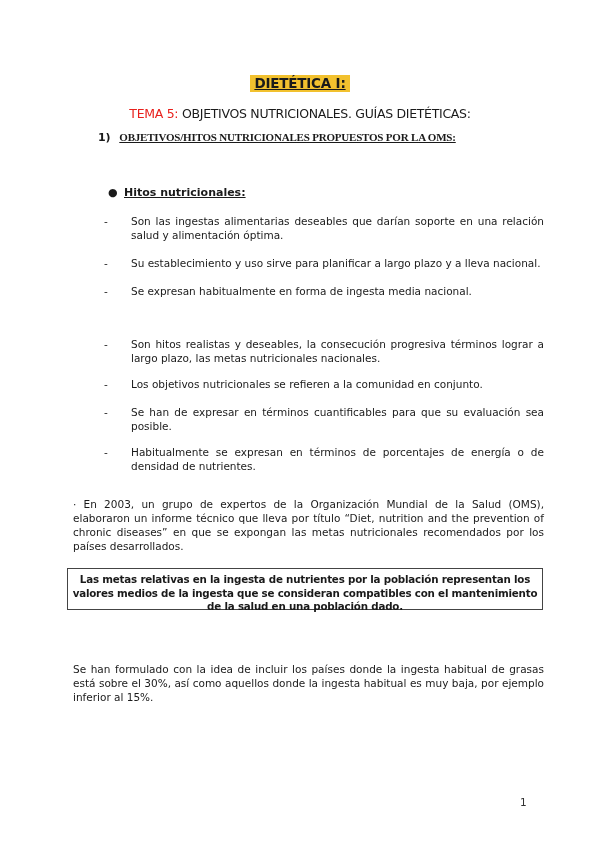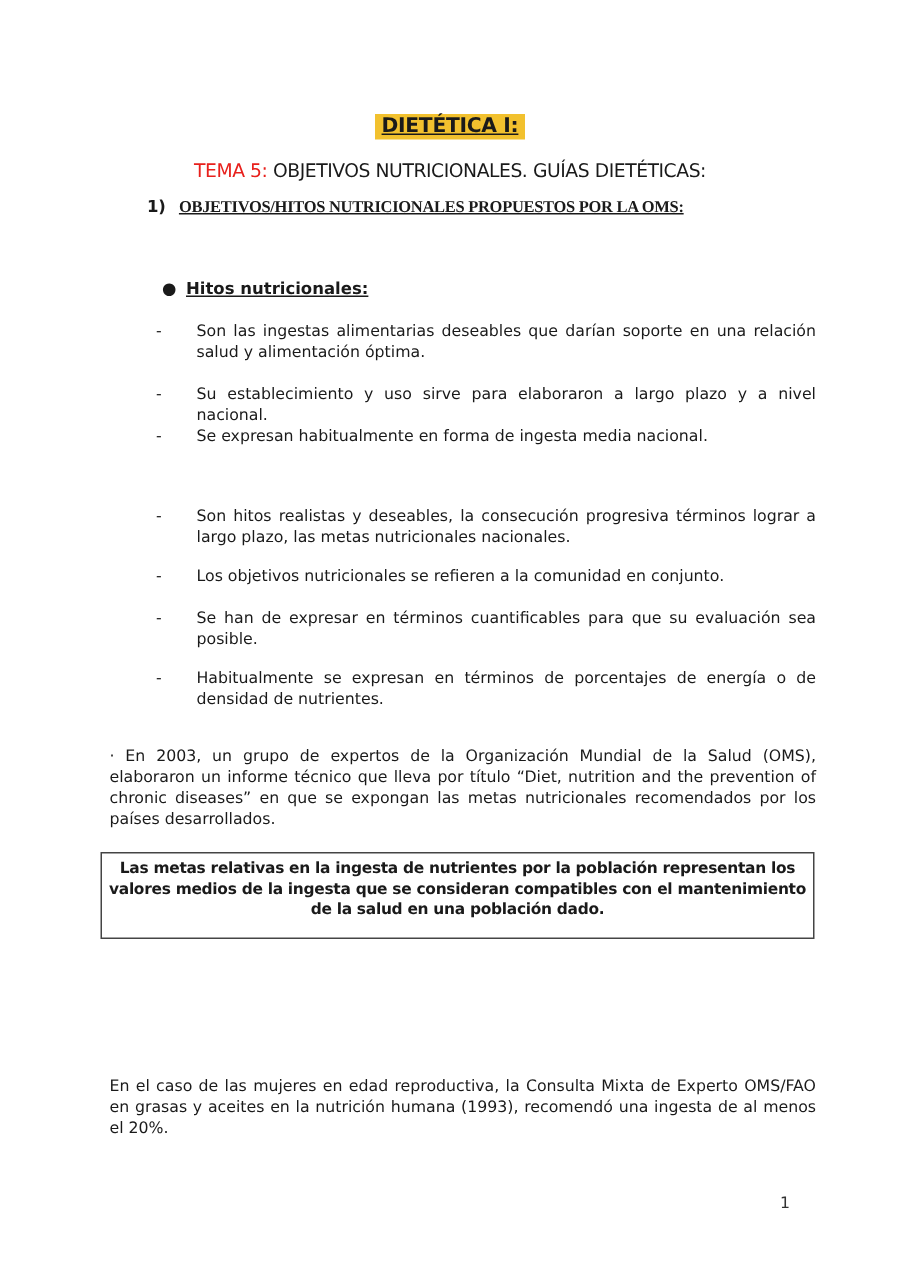--- a/index.html
+++ b/index.html
@@ -24,21 +24,21 @@
   .sec-head .txt { text-decoration: underline; font-family: Liberation Serif, serif; }
   .source { left: 73px; top: 161px; font-style: italic; font-size: 10.5px; letter-spacing: -0.2px; }
   .bullet-head { left: 108px; font-size: 11px; font-weight: bold; }
   .bullet-head .dot { display: inline-block; width: 16px; }
   .bullet-head .lbl { text-decoration: underline; }
   .dash-item { left: 104px; width: 440px; font-size: 10.5px; line-height: 14px; }
   .dash-item .dash { position: absolute; left: 0; top: 0; }
   .dash-item .txt { display: block; margin-left: 27px; text-align: justify; text-align-last: left; }
   .para { left: 73px; width: 471px; font-size: 10.5px; line-height: 14px; text-align: justify; }
   .box {
-    left: 67px; top: 568px; width: 476px; height: 58px;
+    left: 67px; top: 568px; width: 476px; height: 42px;
     border: 1.5px solid #444; box-sizing: border-box;
     font-weight: bold; font-size: 10.3px; line-height: 13.5px; text-align: center;
     padding-top: 4px; letter-spacing: -0.2px;
   }
   .page-num { left: 520px; top: 796px; font-size: 10.5px; color: #333; }
 </style>
 </head>
 <body>
 
 <div class="page">
@@ -61,21 +61,21 @@
   <div class="abs bullet-head" style="top:186px;">
     <span class="dot">●</span><span class="lbl">Hitos nutricionales:</span>
   </div>
 
   <div class="abs dash-item" style="top:214px;">
     <span class="dash">-</span>
     <span class="txt">Son las ingestas alimentarias deseables que darían soporte en una relación salud y alimentación óptima.</span>
   </div>
   <div class="abs dash-item" style="top:256px;">
     <span class="dash">-</span>
-    <span class="txt">Su establecimiento y uso sirve para elaboraron a largo plazo y a nivel nacional.</span>
+    <span class="txt">Su establecimiento y uso sirve para planificar a largo plazo y a lleva nacional.</span>
   </div>
   <div class="abs dash-item" style="top:284px;">
     <span class="dash">-</span>
     <span class="txt">Se expresan habitualmente en forma de ingesta media nacional.</span>
   </div>
 
 
   <div class="abs dash-item" style="top:337px;">
     <span class="dash">-</span>
     <span class="txt">Son hitos realistas y deseables, la consecución progresiva términos lograr a largo plazo, las metas nutricionales nacionales.</span>
@@ -91,16 +91,16 @@
   <div class="abs dash-item" style="top:445px;">
     <span class="dash">-</span>
     <span class="txt">Habitualmente se expresan en términos de porcentajes de energía o de densidad de nutrientes.</span>
   </div>
 
   <div class="abs para" style="top:497px;">· En 2003, un grupo de expertos de la Organización Mundial de la Salud (OMS), elaboraron un informe técnico que lleva por título “Diet, nutrition and the prevention of chronic diseases” en que se expongan las metas nutricionales recomendados por los países desarrollados.</div>
 
   <div class="abs box">Las metas relativas en la ingesta de nutrientes por la población representan los valores medios de la ingesta que se consideran compatibles con el mantenimiento de la salud en una población dado.</div>
 
 
-  <div class="abs para" style="top:717px;">En el caso de las mujeres en edad reproductiva, la Consulta Mixta de Experto OMS/FAO en grasas y aceites en la nutrición humana (1993), recomendó una ingesta de al menos el 20%.</div>
+  <div class="abs para" style="top:662px;">Se han formulado con la idea de incluir los países donde la ingesta habitual de grasas está sobre el 30%, así como aquellos donde la ingesta habitual es muy baja, por ejemplo inferior al 15%.</div>
 
   <div class="abs page-num">1</div>
 </div>
 
 </body></html>

